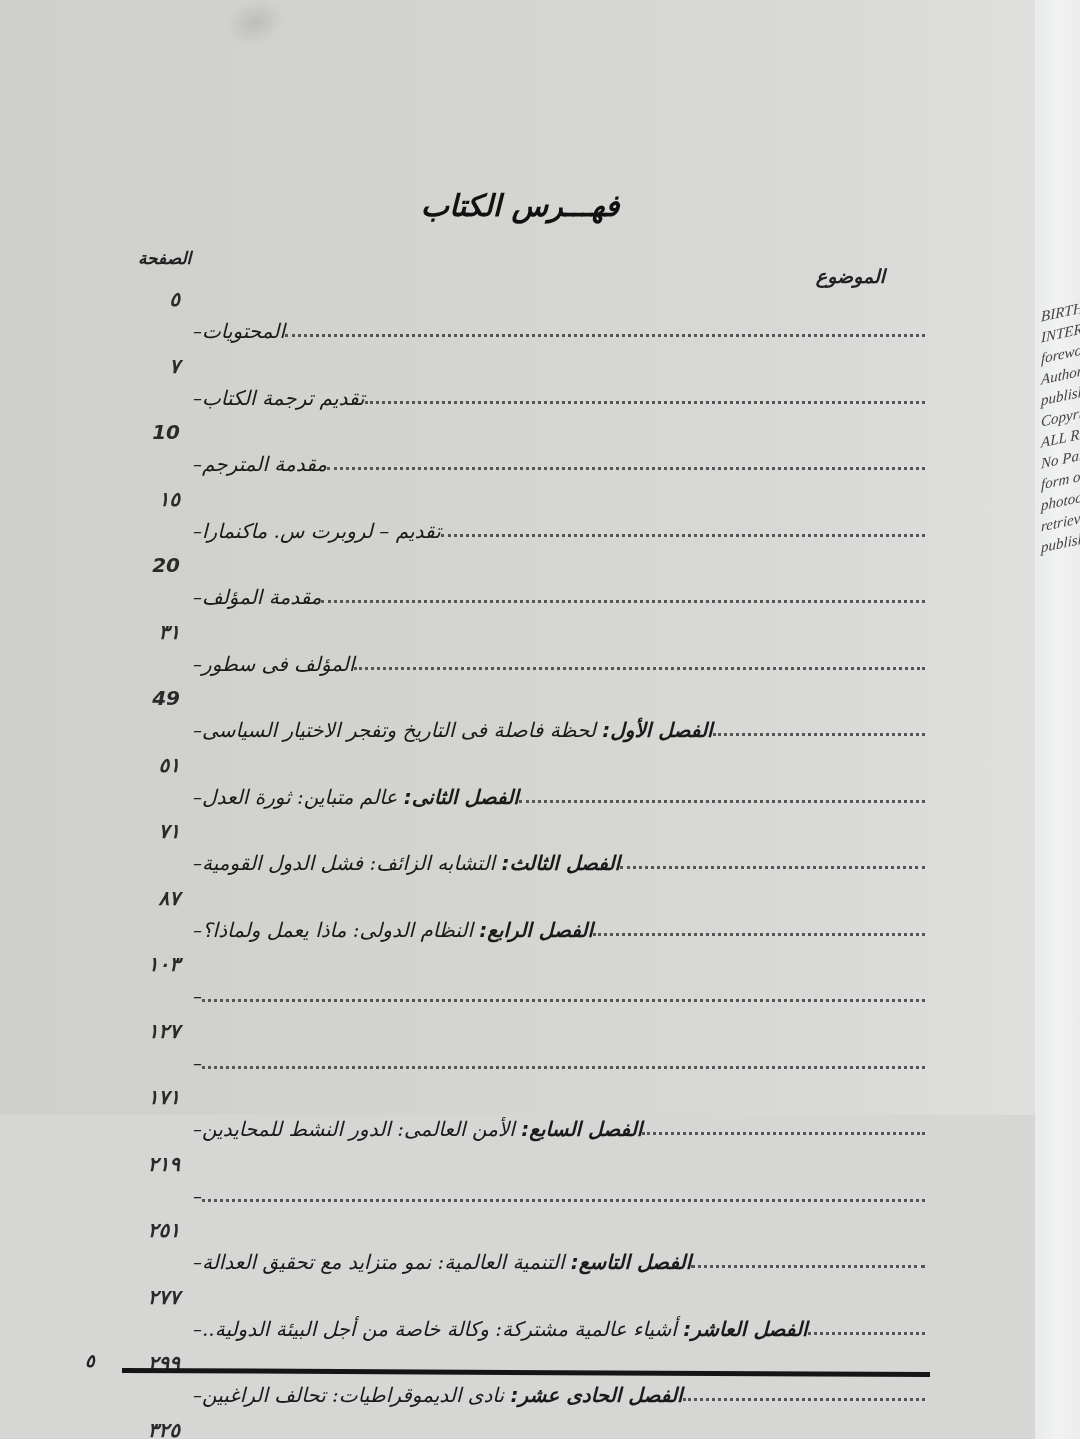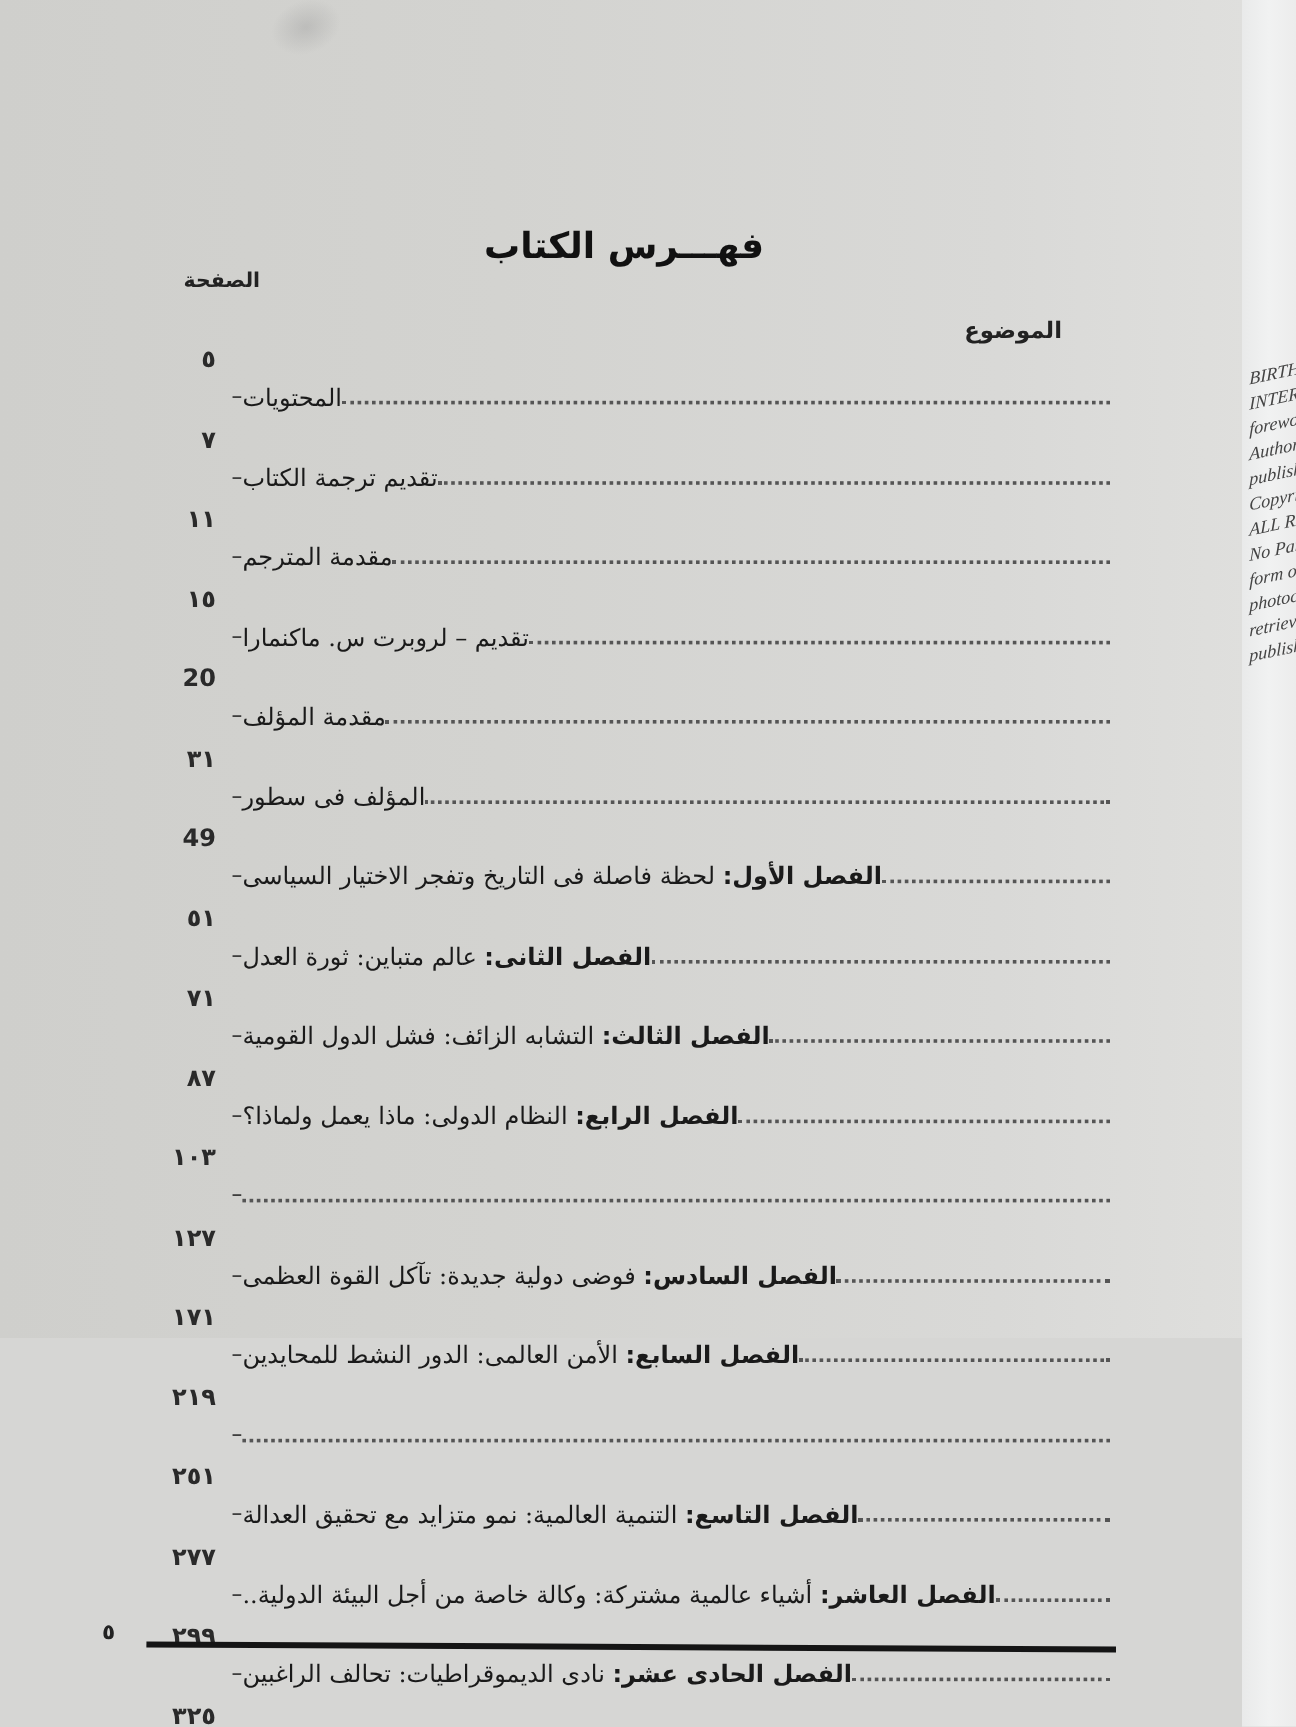--- a/index.html
+++ b/index.html
@@ -4,20 +4,21 @@
   <style>
     html, body { margin: 0; padding: 0; }
     body {
       width: 1080px; height: 1439px; overflow: hidden; position: relative;
       background: #d6d6d4;
       font-family: "DejaVu Serif", serif;
     }
     .page {
       position: absolute; left: 0; top: 0; width: 1040px; height: 1115px;
       background: linear-gradient(90deg, #cfcfcc 0%, #d3d3d0 40%, #d9d9d7 80%, #dfdfdd 100%);
+      font-style: italic;
     }
     .shadow-blob {
       position: absolute; left: 225px; top: 0; width: 60px; height: 45px;
       background: radial-gradient(ellipse at center, rgba(150,150,150,0.35), rgba(150,150,150,0) 70%);
       transform: rotate(-20deg);
     }
     .adj-page {
       position: absolute; left: 1035px; top: 0; width: 45px; height: 1439px;
       background: linear-gradient(90deg, #e9eaea 0%, #f1f2f2 50%, #ececec 100%);
       overflow: hidden;
@@ -27,24 +28,23 @@
       font-family: "Liberation Serif", serif; font-style: italic; font-size: 15px;
       color: #444; line-height: 21px; transform: skewY(-12deg); white-space: nowrap;
     }
     .adj-text div { margin: 0; }
     .title {
       position: absolute; top: 188px; left: 0; width: 1040px; text-align: center;
       font-family: "DejaVu Sans", sans-serif; font-weight: bold; font-size: 30px;
       color: #111; direction: rtl;
     }
     .col-page {
-      position: absolute; top: 224px; left: 138px;
+      position: absolute; top: 248px; left: 138px;
       font-family: "DejaVu Sans", sans-serif; font-weight: bold; font-size: 17px; color: #222;
       direction: rtl;
-      margin-left: 15px;
     }
     .col-topic {
       position: absolute; top: 265px; right: 155px;
       font-family: "DejaVu Sans", sans-serif; font-weight: bold; font-size: 19px; color: #222;
       direction: rtl;
     }
     .toc {
       position: absolute; top: 285px; left: 100px; width: 835px;
     }
     .row {
@@ -103,21 +103,21 @@
       </div>
       <div class="row">
         <div class="pg">٧</div>
         <div class="entry">
           <span class="dash">–</span>
           <span class="text"><span>تقديم ترجمة الكتاب</span></span>
           <span class="dots"></span>
         </div>
       </div>
       <div class="row">
-        <div class="pg">١١</div>
+        <div class="pg">10</div>
         <div class="entry">
           <span class="dash">–</span>
           <span class="text"><span>مقدمة المترجم</span></span>
           <span class="dots"></span>
         </div>
       </div>
       <div class="row">
         <div class="pg">١٥</div>
         <div class="entry">
           <span class="dash">–</span>
@@ -177,21 +177,20 @@
         <div class="pg">١٠٣</div>
         <div class="entry">
           <span class="dash">–</span>
           <span class="dots"></span>
         </div>
       </div>
       <div class="row">
         <div class="pg">١٢٧</div>
         <div class="entry">
           <span class="dash">–</span>
-          <span class="text"><b>الفصل السادس:</b><span> فوضى دولية جديدة: تآكل القوة العظمى</span></span>
           <span class="dots"></span>
         </div>
       </div>
       <div class="row">
         <div class="pg">١٧١</div>
         <div class="entry">
           <span class="dash">–</span>
           <span class="text"><b>الفصل السابع:</b><span> الأمن العالمى: الدور النشط للمحايدين</span></span>
           <span class="dots"></span>
         </div>

